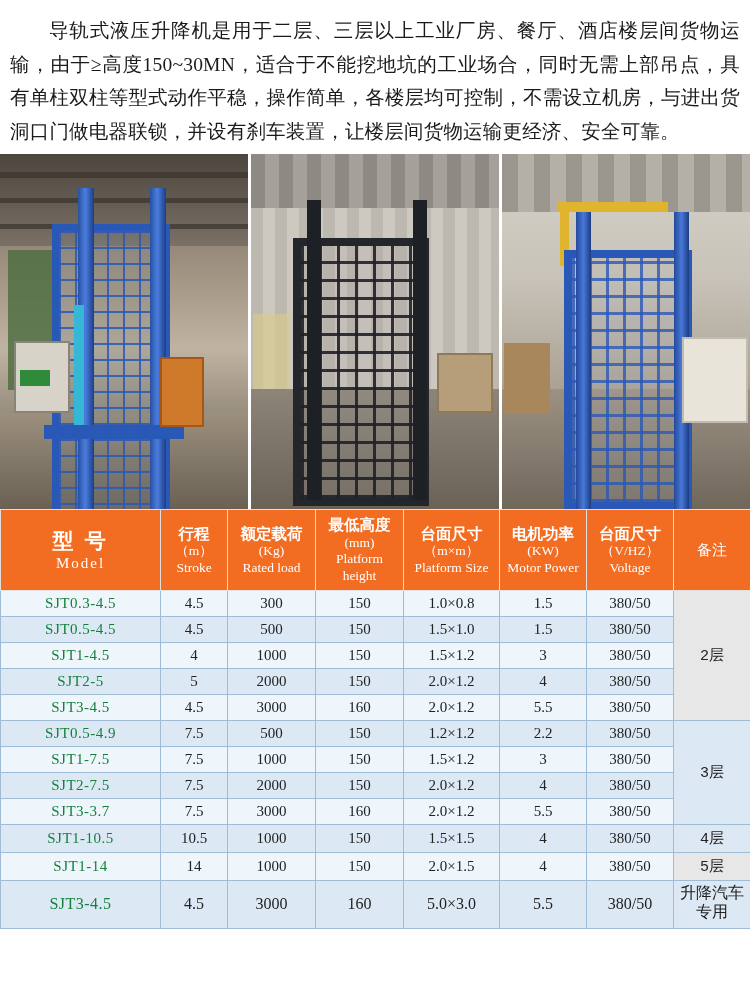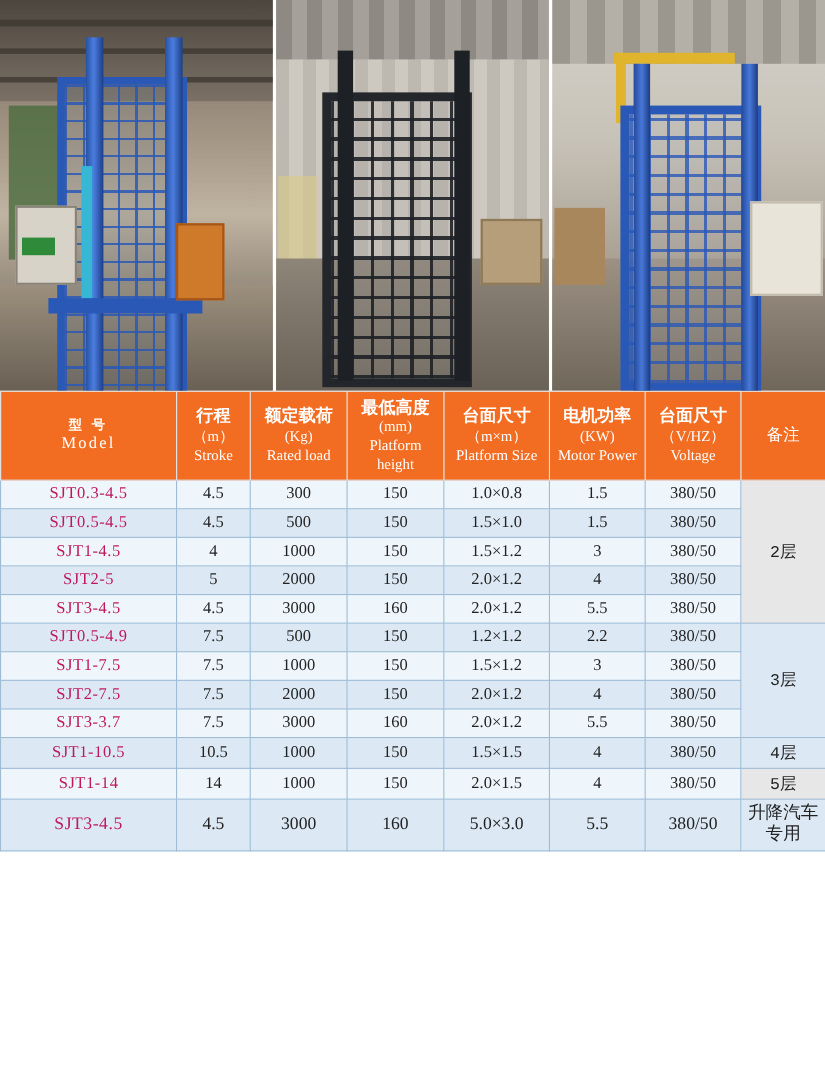--- a/index.html
+++ b/index.html
@@ -189,34 +189,34 @@
     color: #ffffff;
     font-size: 15px;
     line-height: 1.25;
     padding: 5px 2px;
     border: 1px solid #e0e0e0;
     font-weight: normal;
   }
   thead th .cn { display: block; font-size: 15.5px; font-weight: bold; }
   thead th .unit { display: block; font-size: 13.5px; }
   thead th .en { display: block; font-size: 13.5px; }
-  thead th.model .cn { font-size: 12px; letter-spacing: 3px; }
+  thead th.model .cn { font-size: 21px; letter-spacing: 3px; }
   thead th.model .en { font-size: 15px; letter-spacing: 2px; }
   thead th.remark { font-size: 16px; font-weight: bold; margin-top: 12px; }
 
   tbody td {
     font-size: 15px;
     padding: 4px 2px;
     height: 25px;
     background: #eef5fb;
     color: #222;
   }
   tbody tr.alt td { background: #dce9f5; }
   tbody td.model {
-    color: #be185d;
+    color: #15803d;
     letter-spacing: .5px;
   }
   tbody td.remark {
     background: #e7e7e7;
     color: #222;
     font-size: 15px;
     font-family: Liberation Mono, monospace;
   }
   tbody tr.last td { height: 46px; font-size: 16px; }
   tbody tr.last td.model { font-size: 16px; }
@@ -230,20 +230,21 @@
   col.c4 { width: 96px; }
   col.c5 { width: 87px; }
   col.c6 { width: 87px; }
   col.c7 { width: 77px; }
 </style>
 </head>
 <body>
 
 <div id="page">
 
+  <div class="intro">导轨式液压升降机是用于二层、三层以上工业厂房、餐厅、酒店楼层间货物运输，由于≥高度150~30MN，适合于不能挖地坑的工业场合，同时无需上部吊点，具有单柱双柱等型式动作平稳，操作简单，各楼层均可控制，不需设立机房，与进出货洞口门做电器联锁，并设有刹车装置，让楼层间货物运输更经济、安全可靠。</div>
 
   <div class="photos">
     <div class="photo p1">
       <div class="ceiling"></div>
       <div class="beam" style="left:0;top:18px;width:100%;height:6px;"></div>
       <div class="beam" style="left:0;top:44px;width:100%;height:5px;"></div>
       <div class="beam" style="left:0;top:70px;width:100%;height:5px;"></div>
       <div class="wallgreen"></div>
       <div class="floor"></div>
       <div class="cage"></div>

